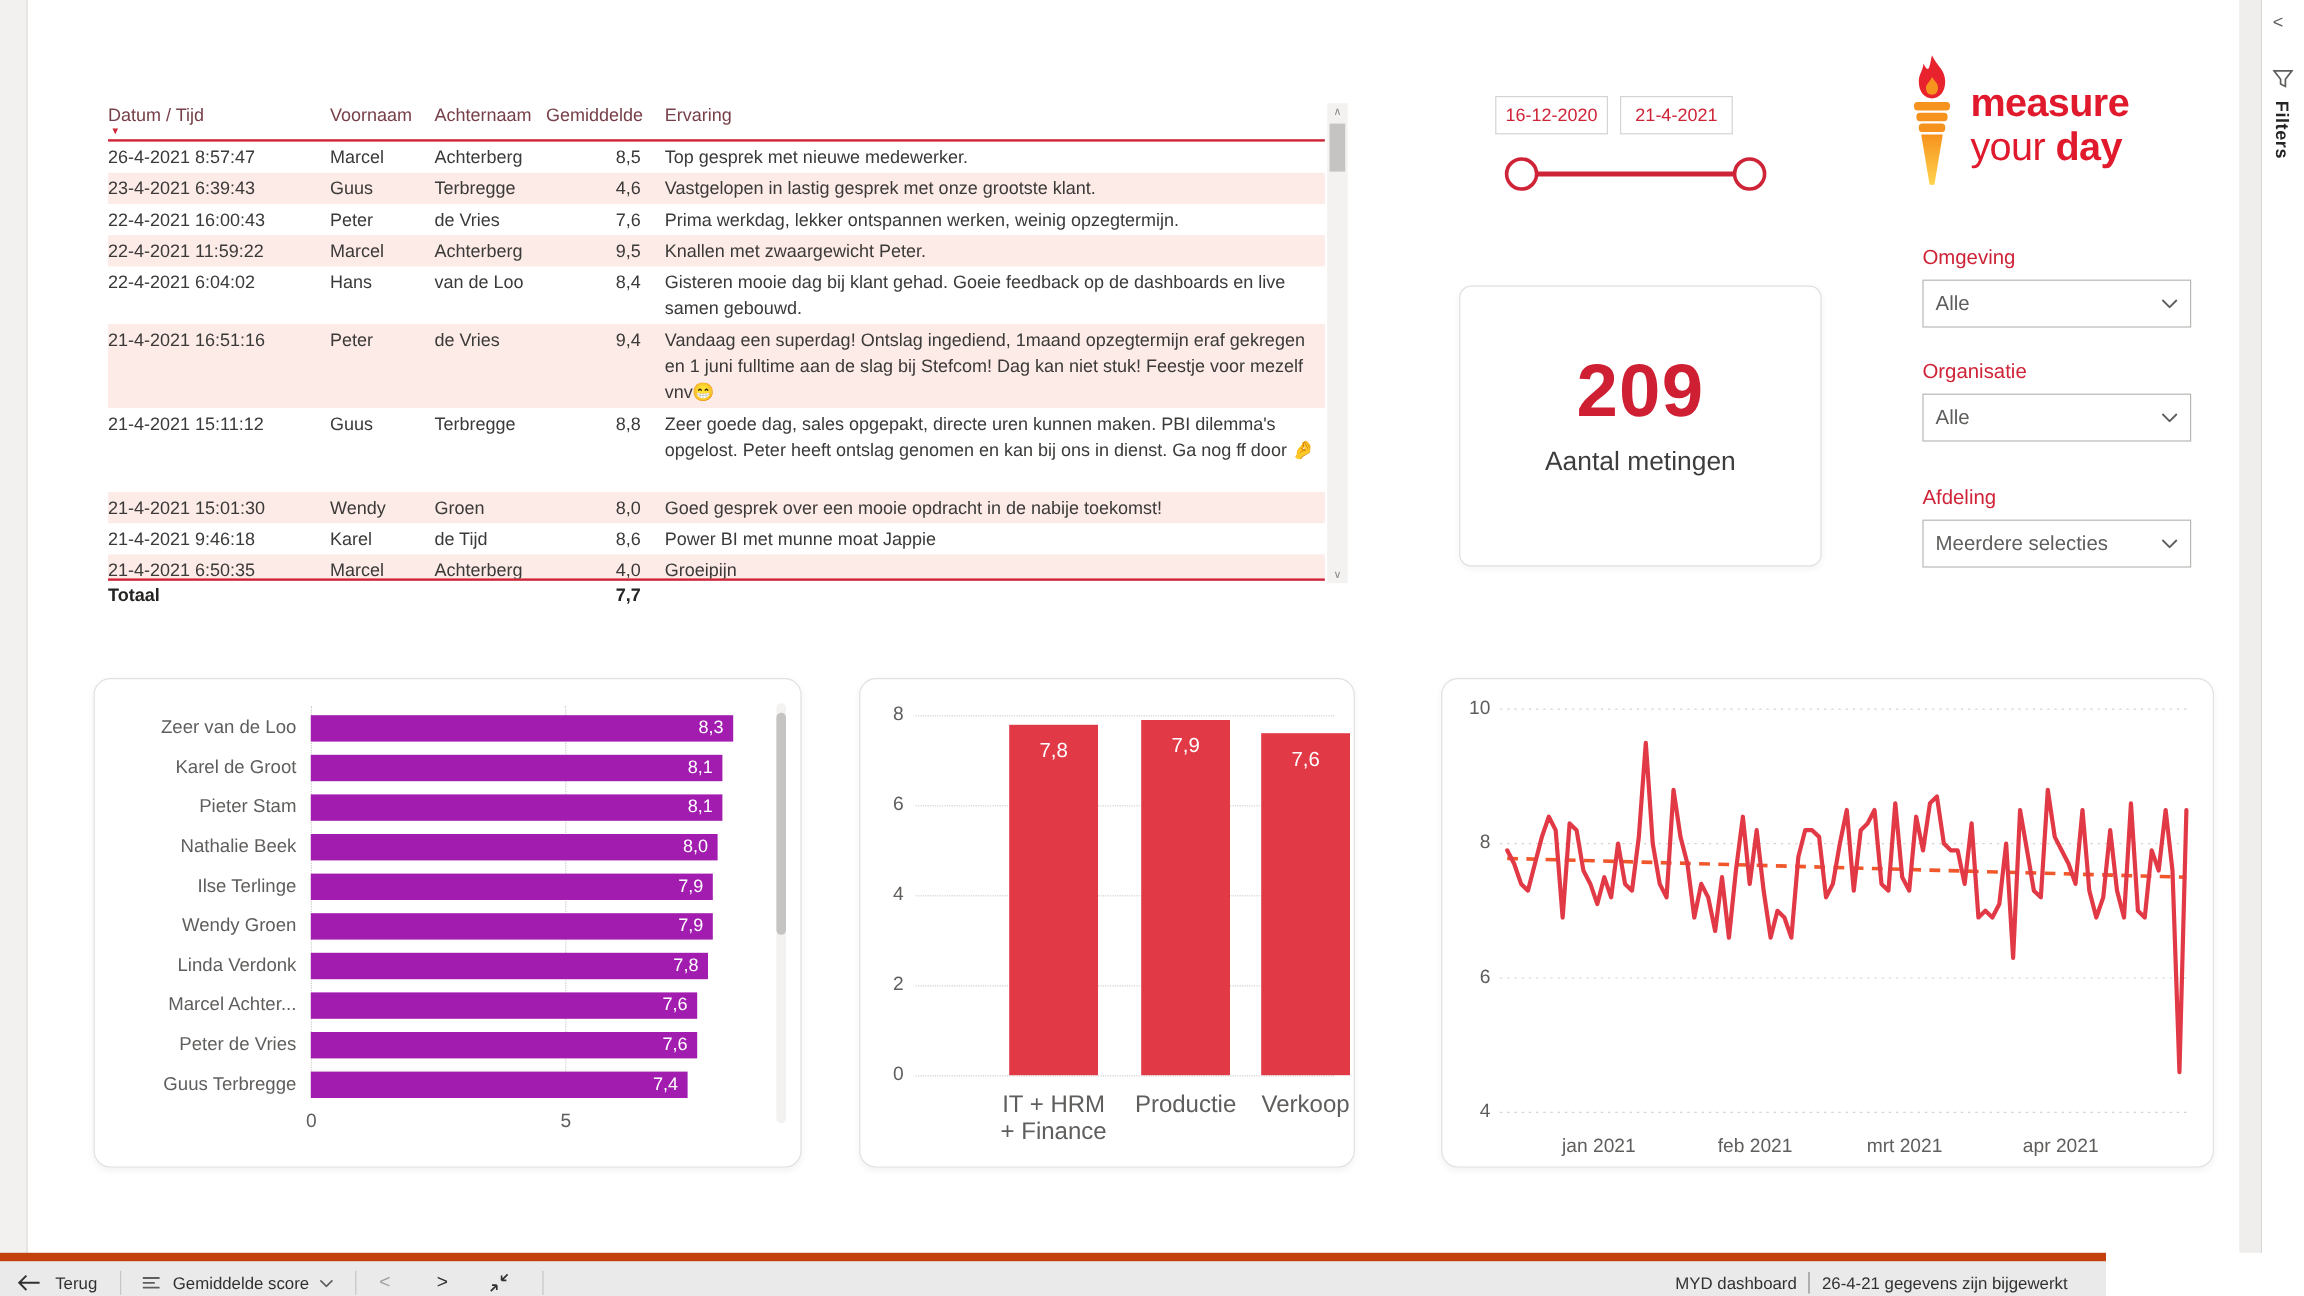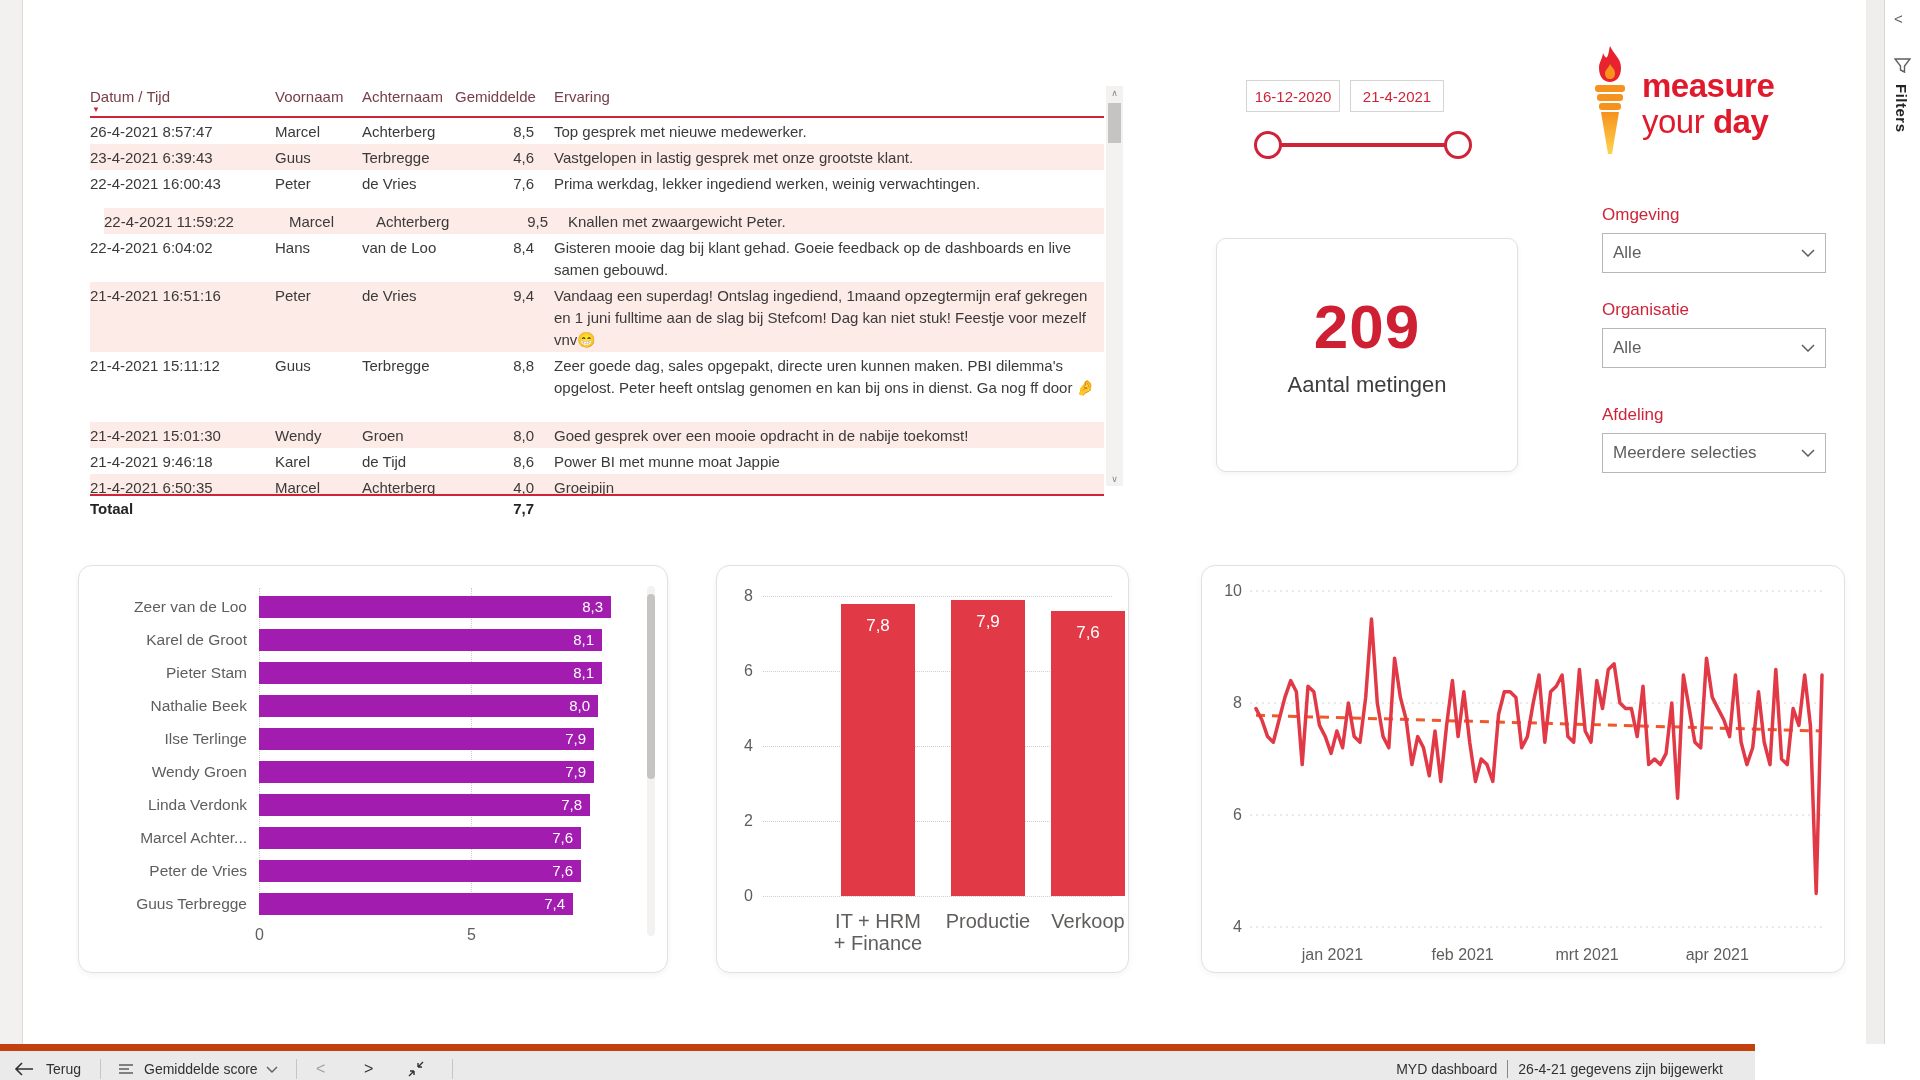--- a/index.html
+++ b/index.html
@@ -110,28 +110,28 @@
           <div class="c num">8,5</div>
           <div class="c erv">Top gesprek met nieuwe medewerker.</div>
         </div>
         <div class="tbl-row alt" style="height: 26px;">
           <div class="c">23-4-2021 6:39:43</div>
           <div class="c">Guus</div>
           <div class="c">Terbregge</div>
           <div class="c num">4,6</div>
           <div class="c erv">Vastgelopen in lastig gesprek met onze grootste klant.</div>
         </div>
-        <div class="tbl-row" style="height: 38px;">
+        <div class="tbl-row" style="height: 26px;">
           <div class="c">22-4-2021 16:00:43</div>
           <div class="c">Peter</div>
           <div class="c">de Vries</div>
           <div class="c num">7,6</div>
-          <div class="c erv">Prima werkdag, lekker ingediend werken, weinig verwachtingen.</div>
-        </div>
-        <div class="tbl-row alt" style="height: 26px; margin-left: 14px;">
+          <div class="c erv">Prima werkdag, lekker ontspannen werken, weinig opzegtermijn.</div>
+        </div>
+        <div class="tbl-row alt" style="height: 26px;">
           <div class="c">22-4-2021 11:59:22</div>
           <div class="c">Marcel</div>
           <div class="c">Achterberg</div>
           <div class="c num">9,5</div>
           <div class="c erv">Knallen met zwaargewicht Peter.</div>
         </div>
         <div class="tbl-row" style="height: 48px;">
           <div class="c">22-4-2021 6:04:02</div>
           <div class="c">Hans</div>
           <div class="c">van de Loo</div>

